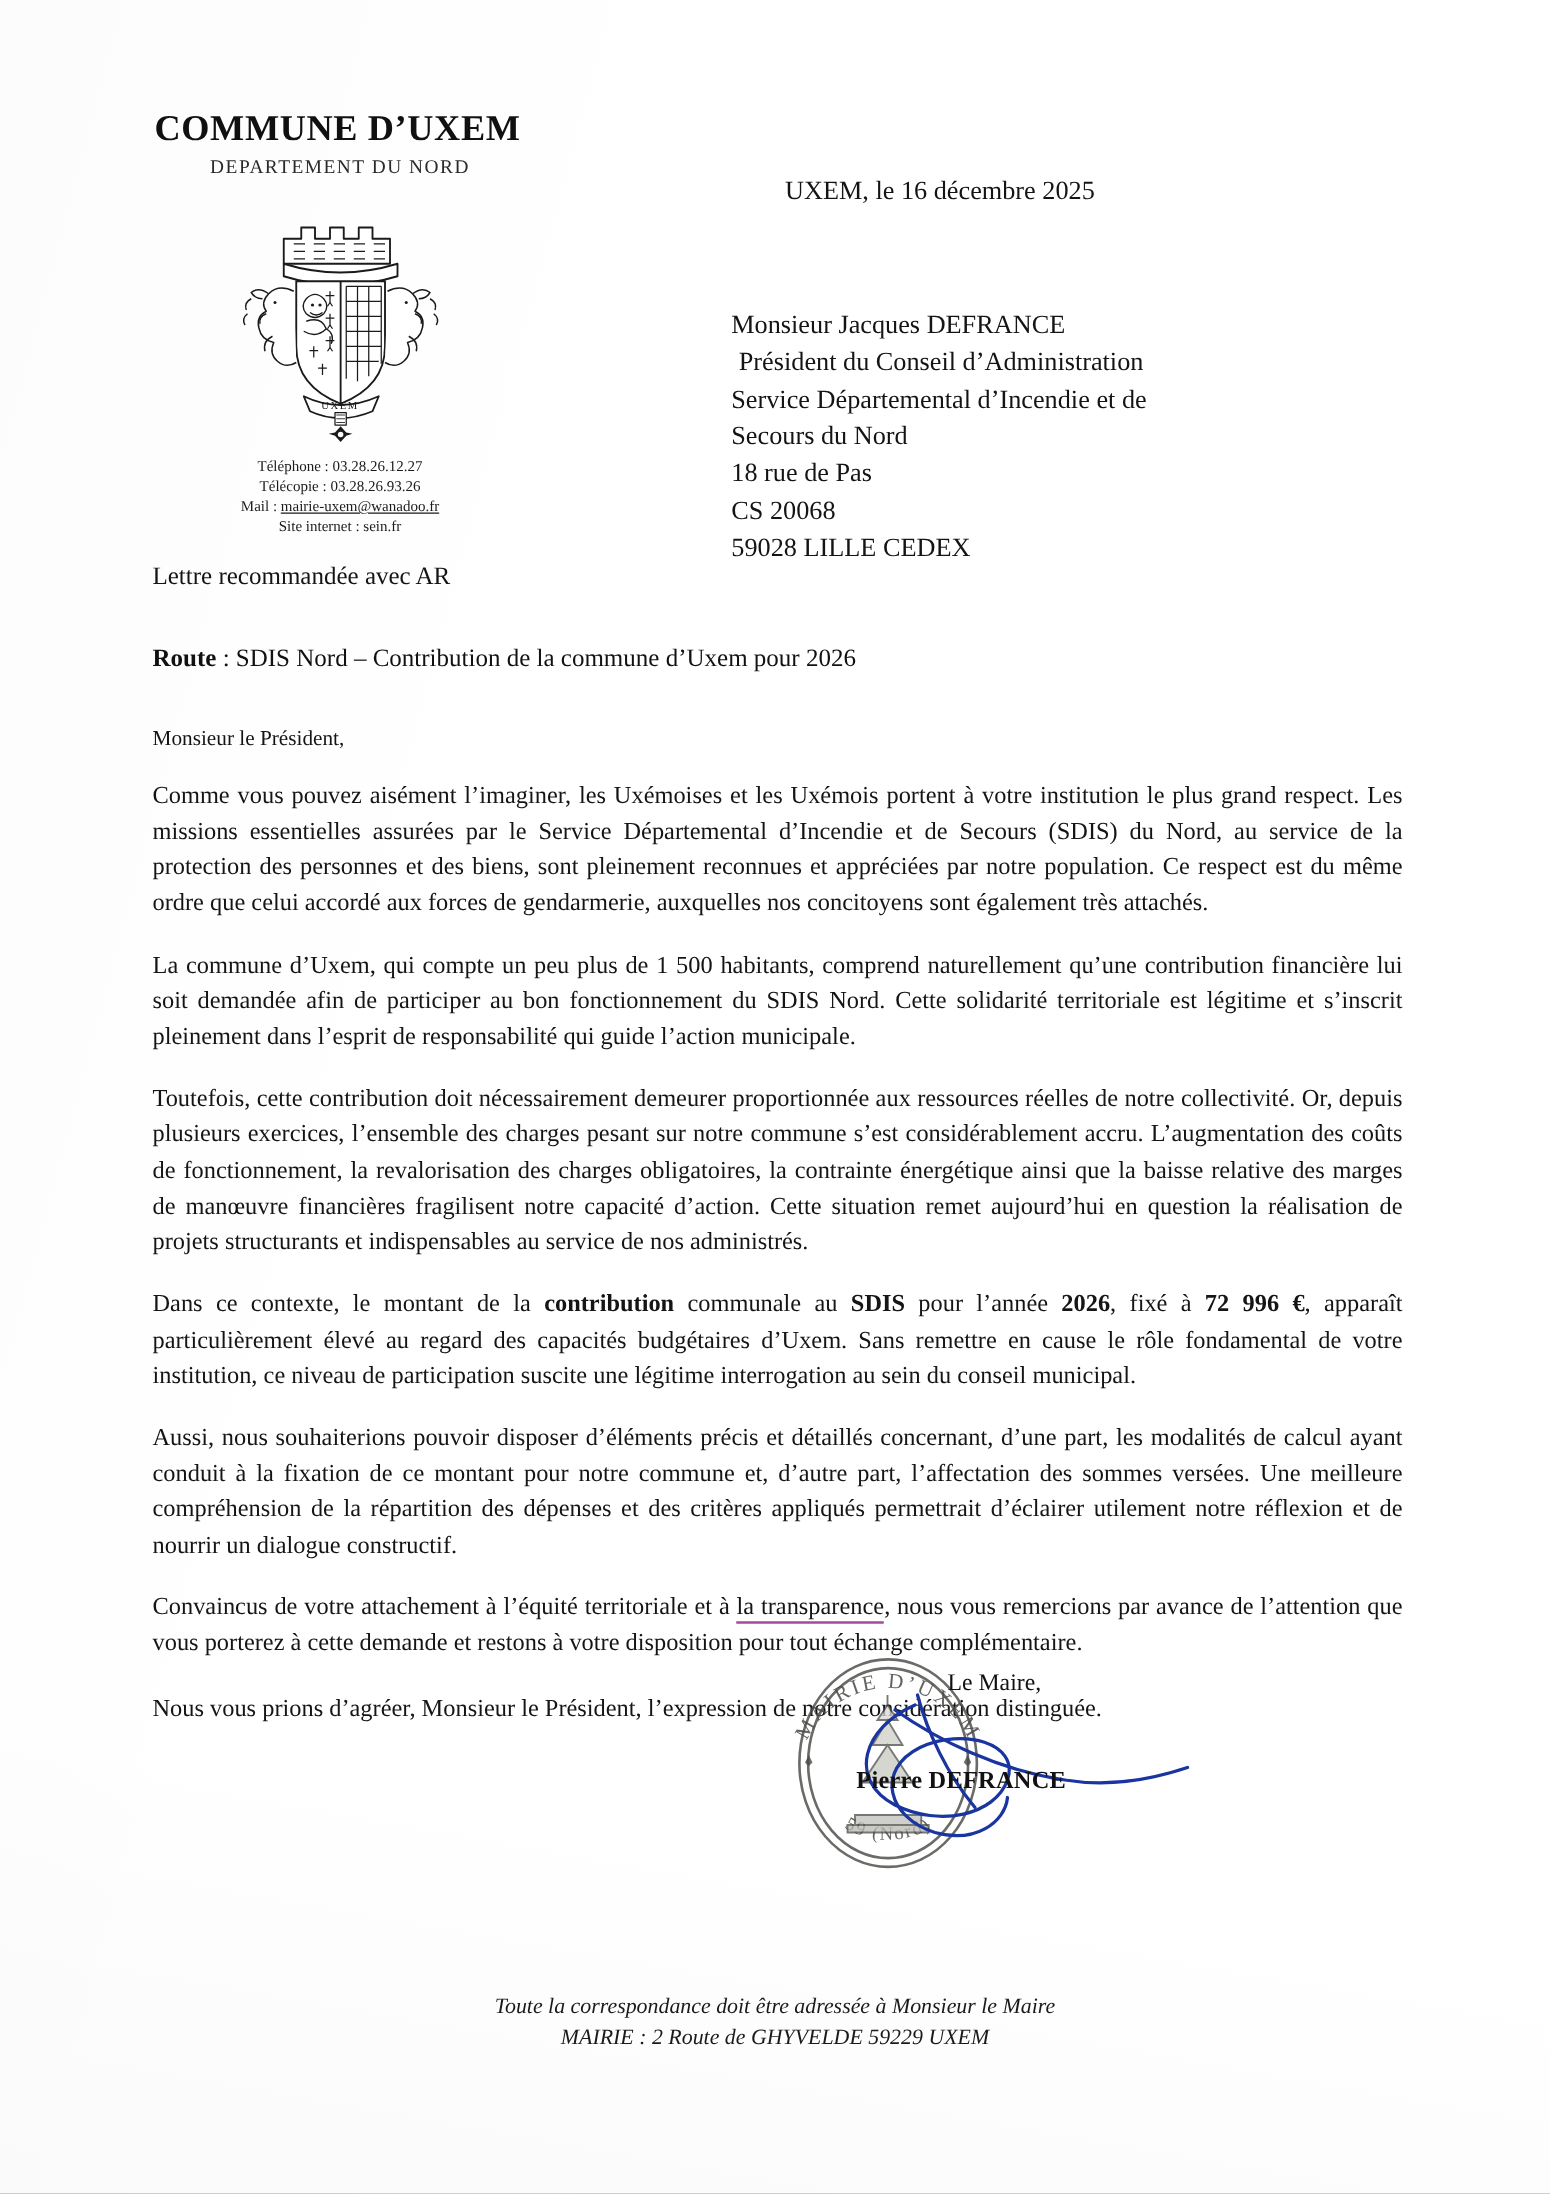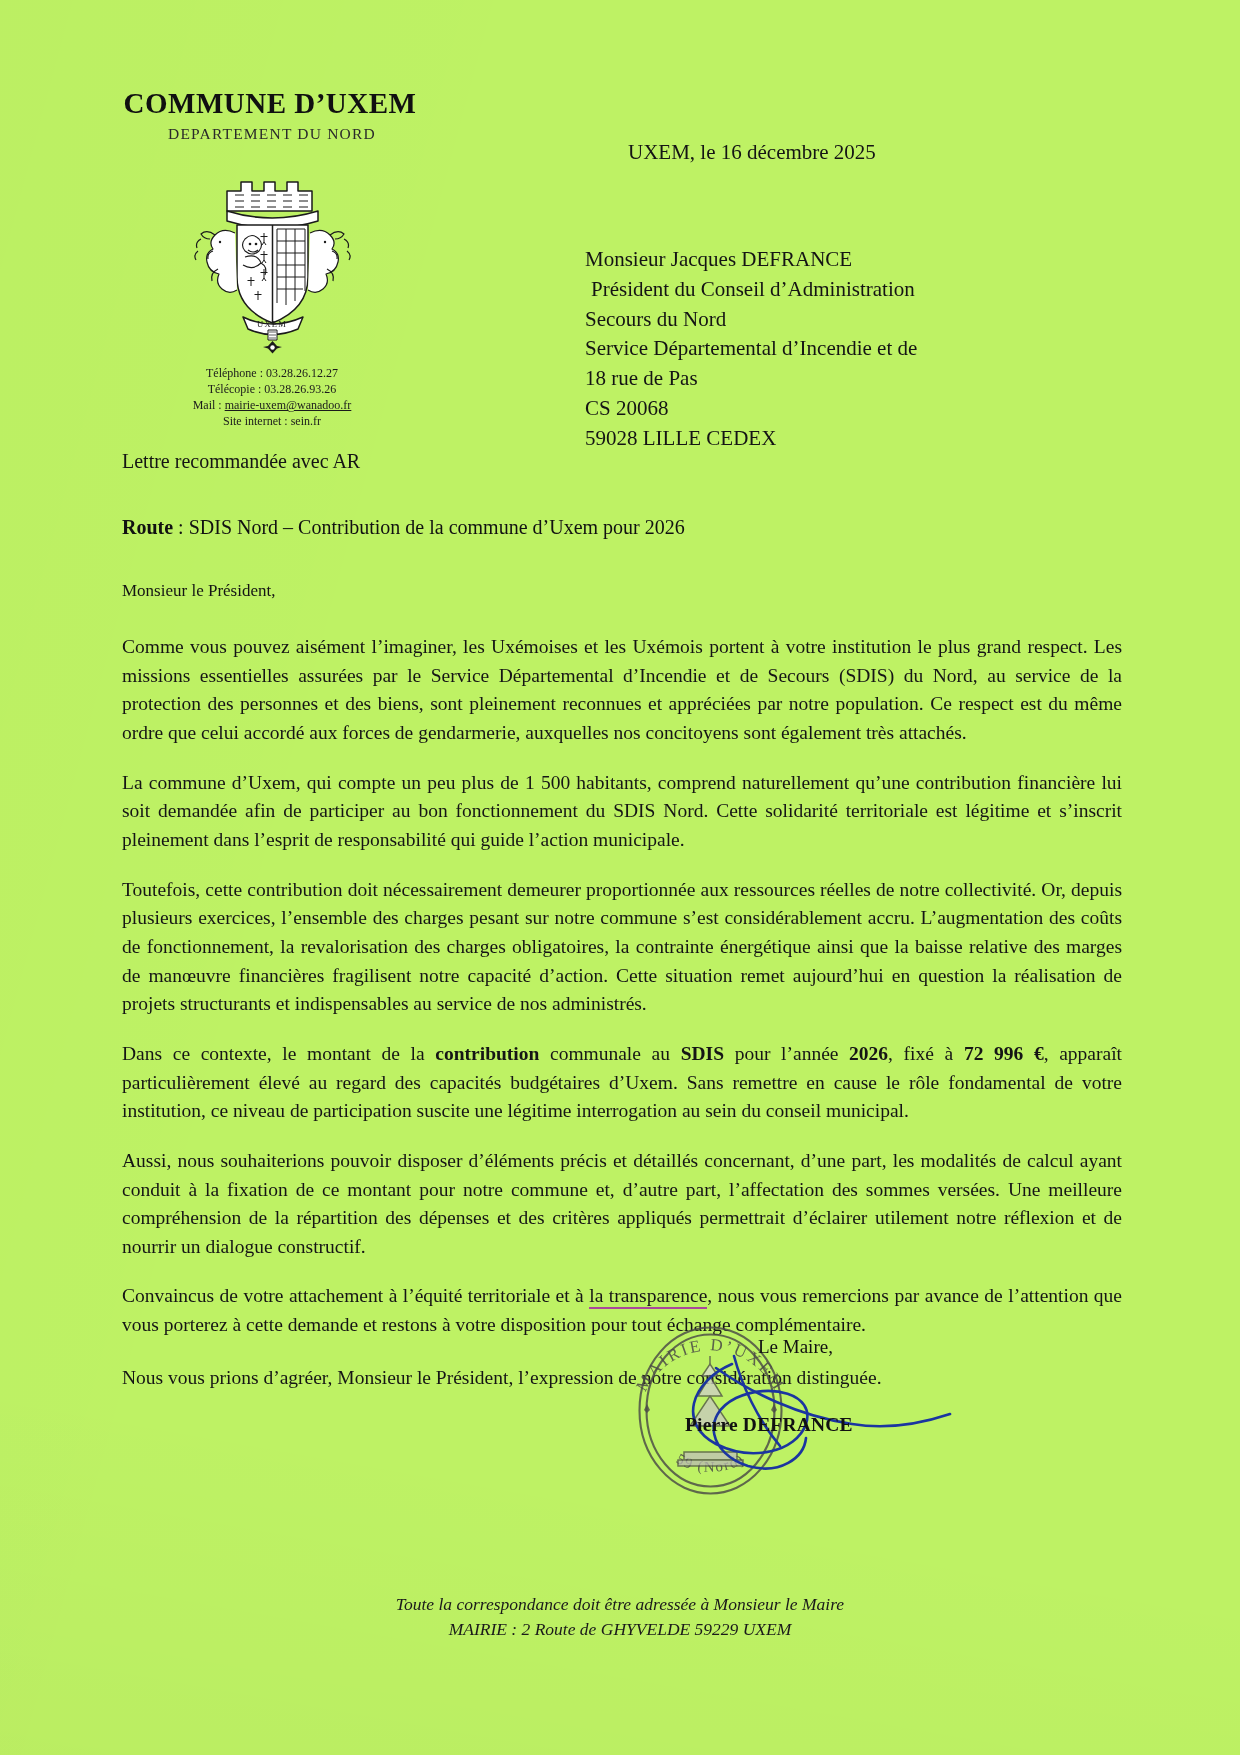--- a/index.html
+++ b/index.html
@@ -6,21 +6,21 @@
   html, body {
     margin: 0;
     padding: 0;
     background: #8a8a8a;
   }
   .page {
     position: relative;
     width: 1240px;
     height: 1755px;
     margin: 0 auto;
-    background: #bef264;
+    background: #ffffff;
     overflow: hidden;
     font-family: "Liberation Serif", "DejaVu Serif", serif;
     color: #111;
     box-sizing: border-box;
   }
 
   
   .scan-tint {
     position: absolute;
     inset: 0;
@@ -127,21 +127,21 @@
   }
   p.para {
     font-size: 19.5px;
     line-height: 1.47;
     text-align: justify;
     margin: 21px 0 0 0;
     color: #151515;
     -webkit-hyphens: none;
     hyphens: none;
   }
-  p.para.first { margin-top: 32px; }
+  p.para.first { margin-top: 22px; }
   p.para b { font-weight: bold; }
   .hl-underline {
     border-bottom: 2px solid #a8489a;
     padding-bottom: 1px;
   }
   .closing {
     font-size: 19.5px;
     margin-top: 27px;
     color: #151515;
   }
@@ -289,22 +289,22 @@
       <div class="mail-line"><span>Mail : </span><span class="mail-addr">mairie-uxem@wanadoo.fr</span></div>
       <div>Site internet : sein.fr</div>
     </div>
   </div>
 
   <div class="date-line">UXEM, le 16 décembre 2025</div>
 
   <div class="recipient">
     <div>Monsieur Jacques DEFRANCE</div>
     <div class="indent1">Président du Conseil d’Administration</div>
+    <div>Service Départemental d’Incendie et de</div>
     <div>Secours du Nord</div>
-    <div>Service Départemental d’Incendie et de</div>
     <div>18 rue de Pas</div>
     <div>CS 20068</div>
     <div>59028 LILLE CEDEX</div>
   </div>
 
   <div class="body-col">
 
     <div class="registered">Lettre recommandée avec AR</div>
 
     <div class="objet"><b>Route</b><span> : SDIS Nord – Contribution de la commune d’Uxem pour 2026</span></div>

